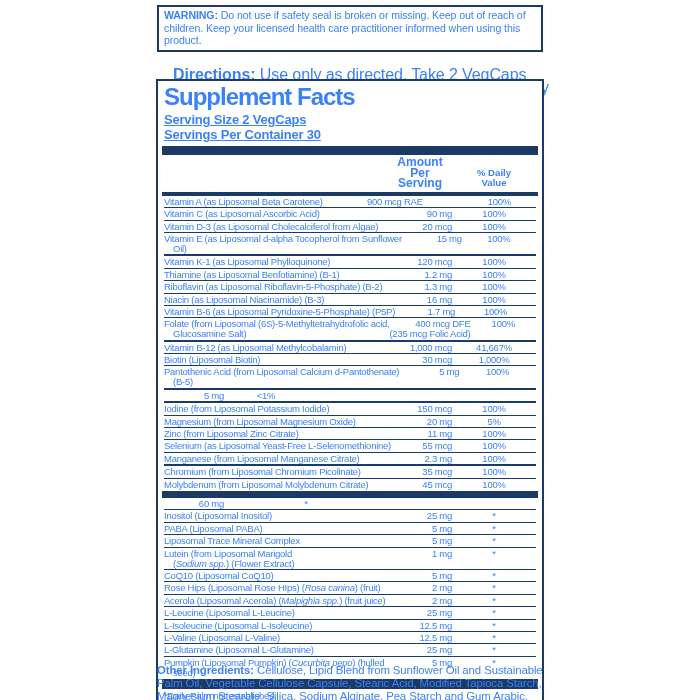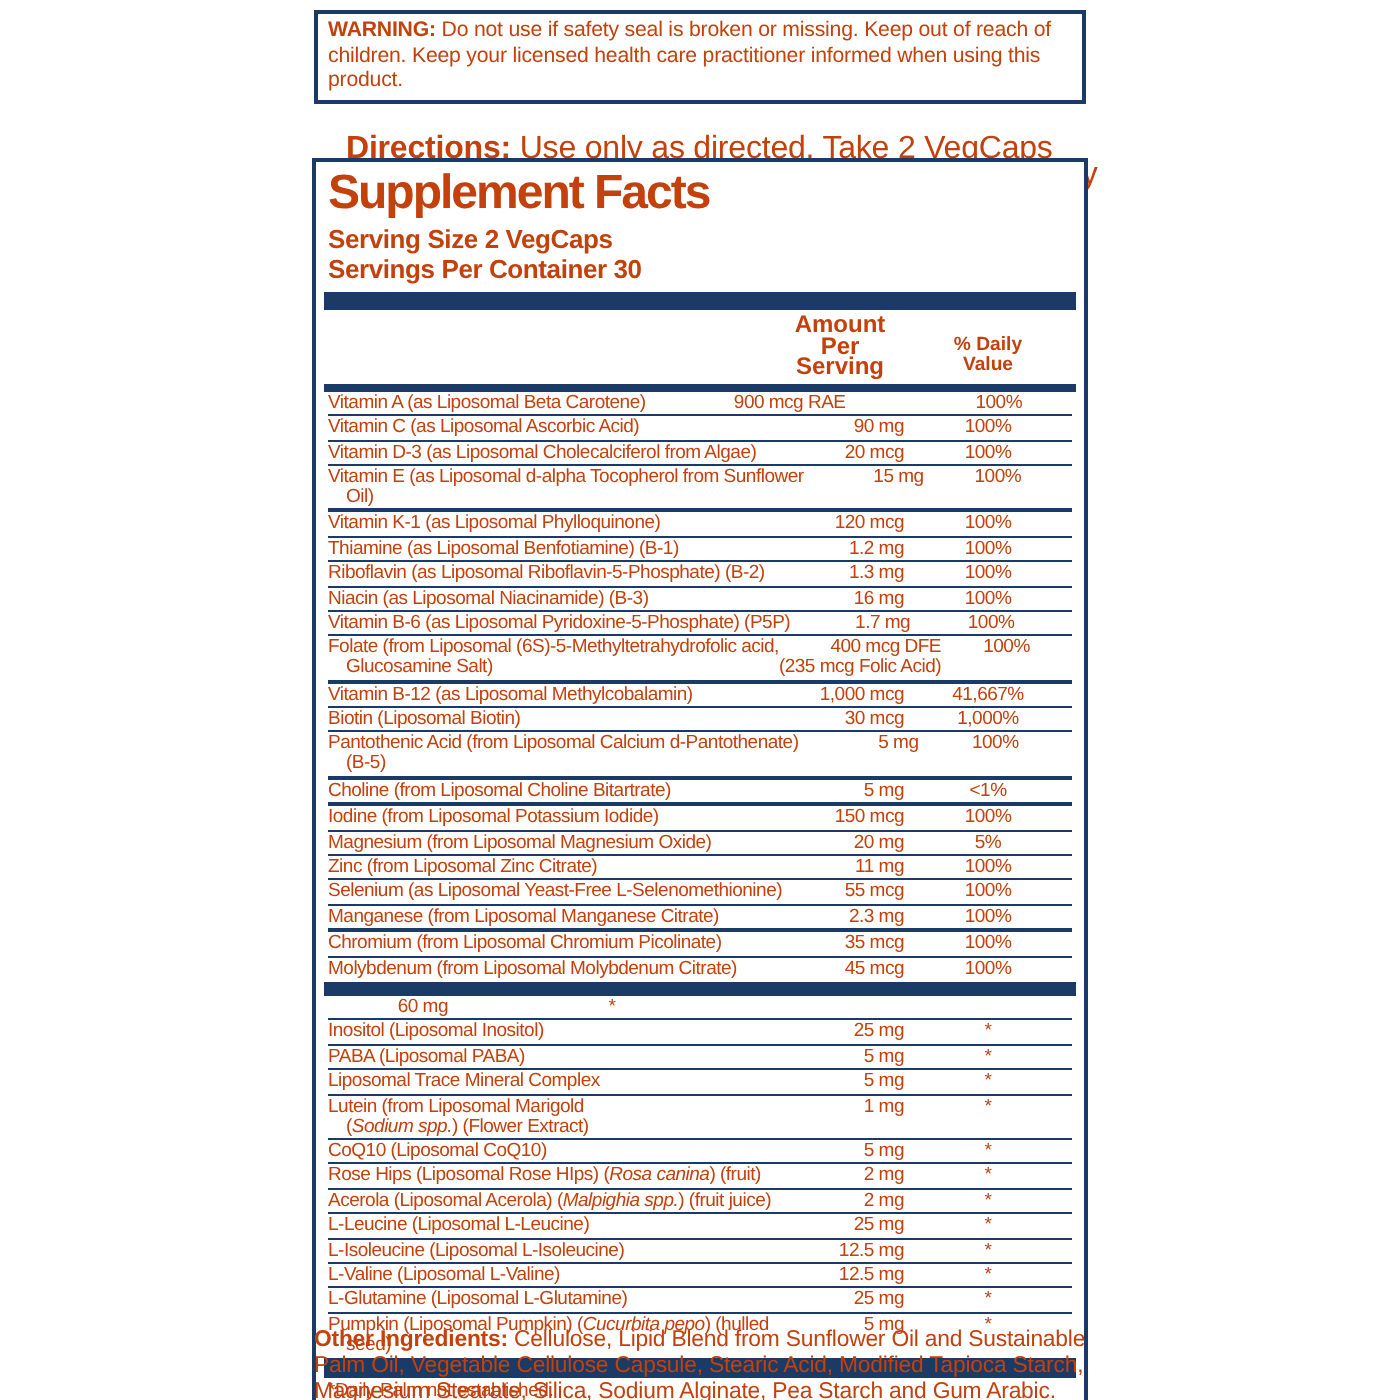--- a/index.html
+++ b/index.html
@@ -1,34 +1,34 @@
 <!DOCTYPE html>
 <html><head>
 <meta charset="utf-8">
 <style>
   html,body{margin:0;padding:0;background:#ffffff;}
   .page{position:relative;width:568px;height:700px;background:#fff;
-        font-family:"Liberation Sans", sans-serif;color:#c2410c;}
+        font-family:"Liberation Sans", sans-serif;color:#3b82f6;}
 
   
   .warning-box{position:absolute;top:5px;left:157px;width:372px;
     border:2px solid #1b3a66;padding:2px 5px 3px 5px;}
   .warning-box p{margin:0;font-size:10.6px;line-height:12.6px;letter-spacing:-0.1px;}
   .warning-box b{font-weight:bold;}
 
   
   .directions{position:absolute;top:53px;left:157px;width:382px;margin:16px;
     font-size:16px;line-height:12.6px;letter-spacing:-0.1px;}
 
   
   .facts-box{position:absolute;top:79px;left:156px;width:372px;
     border:2px solid #1b3a66;padding:1px 6px 4px 6px;background:#fff;}
   .facts-title{margin:0;font-size:24px;line-height:30px;font-weight:bold;
     letter-spacing:-1px;}
-  .serv{margin:0;font-size:13px;line-height:15px;font-weight:bold;letter-spacing:-0.2px;}
+  .serv{margin:0;font-size:13px;line-height:15px;font-weight:bold;letter-spacing:-0.2px;text-decoration:underline;}
   .bar{background:#1b3a66;margin:0 -2px;}
   .bar.big{height:9px;margin-top:4px;}
   .bar.small{height:4px;margin-top:1px;}
   .bar.mid{height:7px;margin-top:1px;}
   .bar.bottom{height:10px;margin-top:1px;}
 
   .head-row{display:flex;align-items:flex-end;margin-top:2px;padding-bottom:2px;}
   .head-row .sp{flex:1;}
   .h-amt{width:64px;text-align:center;font-weight:bold;font-size:12px;
     line-height:10.6px;white-space:pre-line;}
@@ -138,21 +138,20 @@
           <div class="c-name">Biotin (Liposomal Biotin)</div>
           <div class="c-amt">30 mcg</div>
           <div class="c-dv">1,000%</div>
         </div>
         <div class="row">
           <div class="c-name">Pantothenic Acid (from Liposomal Calcium d-Pantothenate)<div class="ind">(B-5)</div></div>
           <div class="c-amt">5 mg</div>
           <div class="c-dv">100%</div>
         </div>
         <div class="row thick">
-          <div class="c-name">Choline (from Liposomal Choline Bitartrate)</div>
           <div class="c-amt">5 mg</div>
           <div class="c-dv">&lt;1%</div>
         </div>
         <div class="row thick">
           <div class="c-name">Iodine (from Liposomal Potassium Iodide)</div>
           <div class="c-amt">150 mcg</div>
           <div class="c-dv">100%</div>
         </div>
         <div class="row">
           <div class="c-name">Magnesium (from Liposomal Magnesium Oxide)</div>

